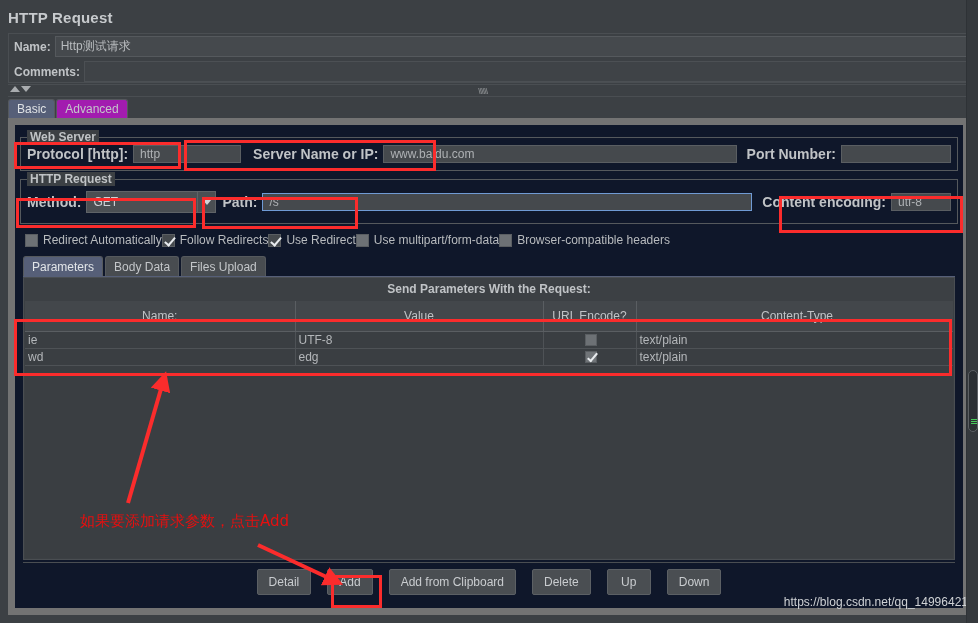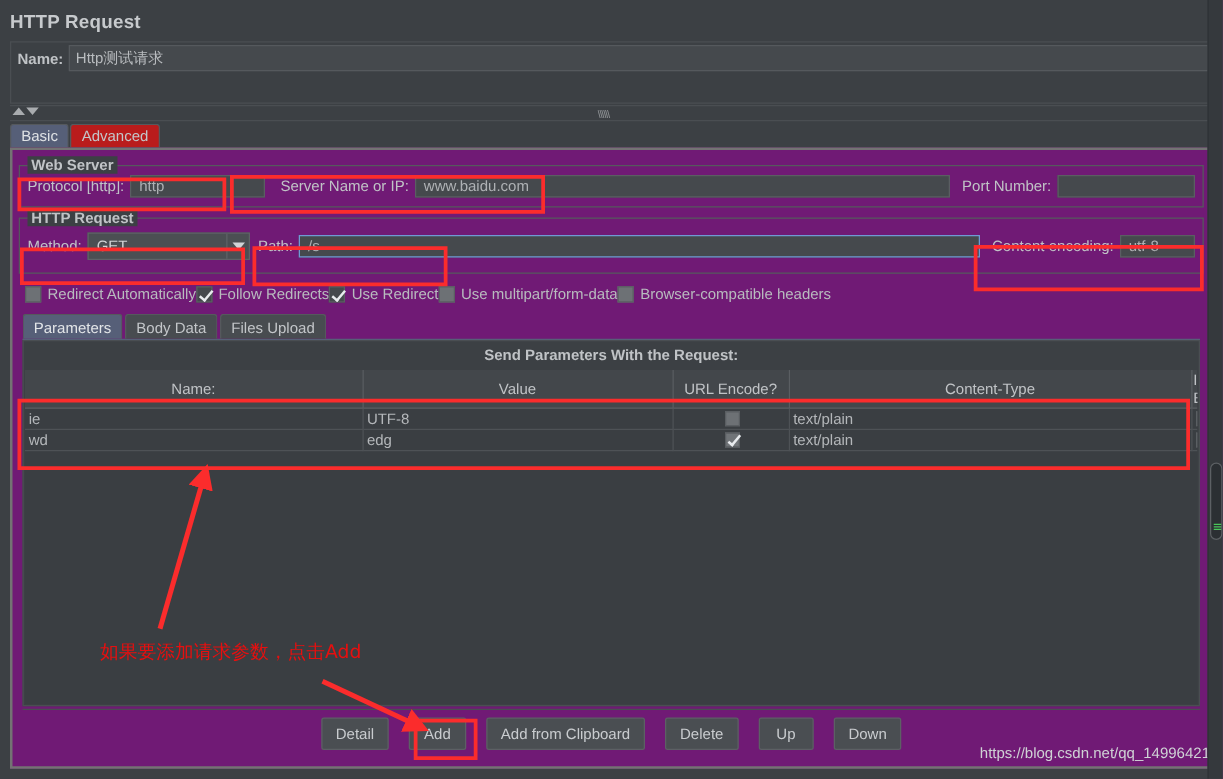--- a/index.html
+++ b/index.html
@@ -67,51 +67,51 @@
 
   
   .tabbar-top {
     position: absolute; left: 8px; top: 99px; right: 8px; height: 19px;
     display: flex; align-items: flex-end;
   }
   .tab {
     height: 19px; padding: 0 8px;
     display: flex; align-items: center;
     font-size: 12px; color: #c3c6c9;
-    background: #b91c1c; border: 1px solid #55595d; border-bottom: none;
+    background: #a21caf; border: 1px solid #55595d; border-bottom: none;
     border-radius: 3px 3px 0 0; margin-right: 1px;
   }
   .tab.selected { background: #565f78; color: #dfe2e5; }
 
   
   .content-panel {
     position: absolute; left: 8px; top: 118px; right: 8px; bottom: 8px;
-    border: 2px solid #737373;
-    background: #701a75;
+    border: 7px solid #737373;
+    background: #0f172a;
   }
 
   
   .group {
     position: absolute;
     border: 1px solid #55595d;
   }
   .group > .group-title {
     position: absolute; top: -8px; left: 6px;
     background: #3c4044; padding: 0 3px;
     font-size: 12px; font-weight: bold; color: #c0c3c6; white-space: nowrap;
   }
 
   
   #group-webserver { left: 5px; top: 12px; right: 5px; height: 34px; }
   #group-httpreq   { left: 5px; top: 54px; right: 5px; height: 45px; }
 
   .field-row { position: absolute; left: 0; top: 0; right: 0; bottom: 0; display: flex; align-items: center; }
 
   .f-label {
-    font-size: 12px; font-weight: normal; color: #c0c3c6; white-space: nowrap;
+    font-size: 14px; font-weight: bold; color: #c0c3c6; white-space: nowrap;
     padding: 0 5px 0 4px;
   }
   .f-input {
     height: 18px; background: #45494d; border: 1px solid #5a5e62;
     color: #aeb1b4; font-size: 12px;
     display: flex; align-items: center; padding-left: 6px;
   }
   .f-input.focused { border: 1px solid #6f9ad4; }
 
   
@@ -259,20 +259,24 @@
 <div id="app">
 
   <div class="title-bar">
     <span class="title">HTTP Request</span>
   </div>
 
   <div class="meta-panel">
     <div class="meta-row r1">
       <span class="meta-label">Name:</span>
       <span class="meta-input">Http测试请求</span>
+    </div>
+    <div class="meta-row r2">
+      <span class="meta-label">Comments:</span>
+      <span class="meta-input comments"></span>
     </div>
   </div>
 
   <div class="splitter">
     <span class="spl-arrows">
       <i class="tri up"></i>
       <i class="tri down"></i>
     </span>
     <span class="spl-grip">\\\\\\</span>
   </div>

